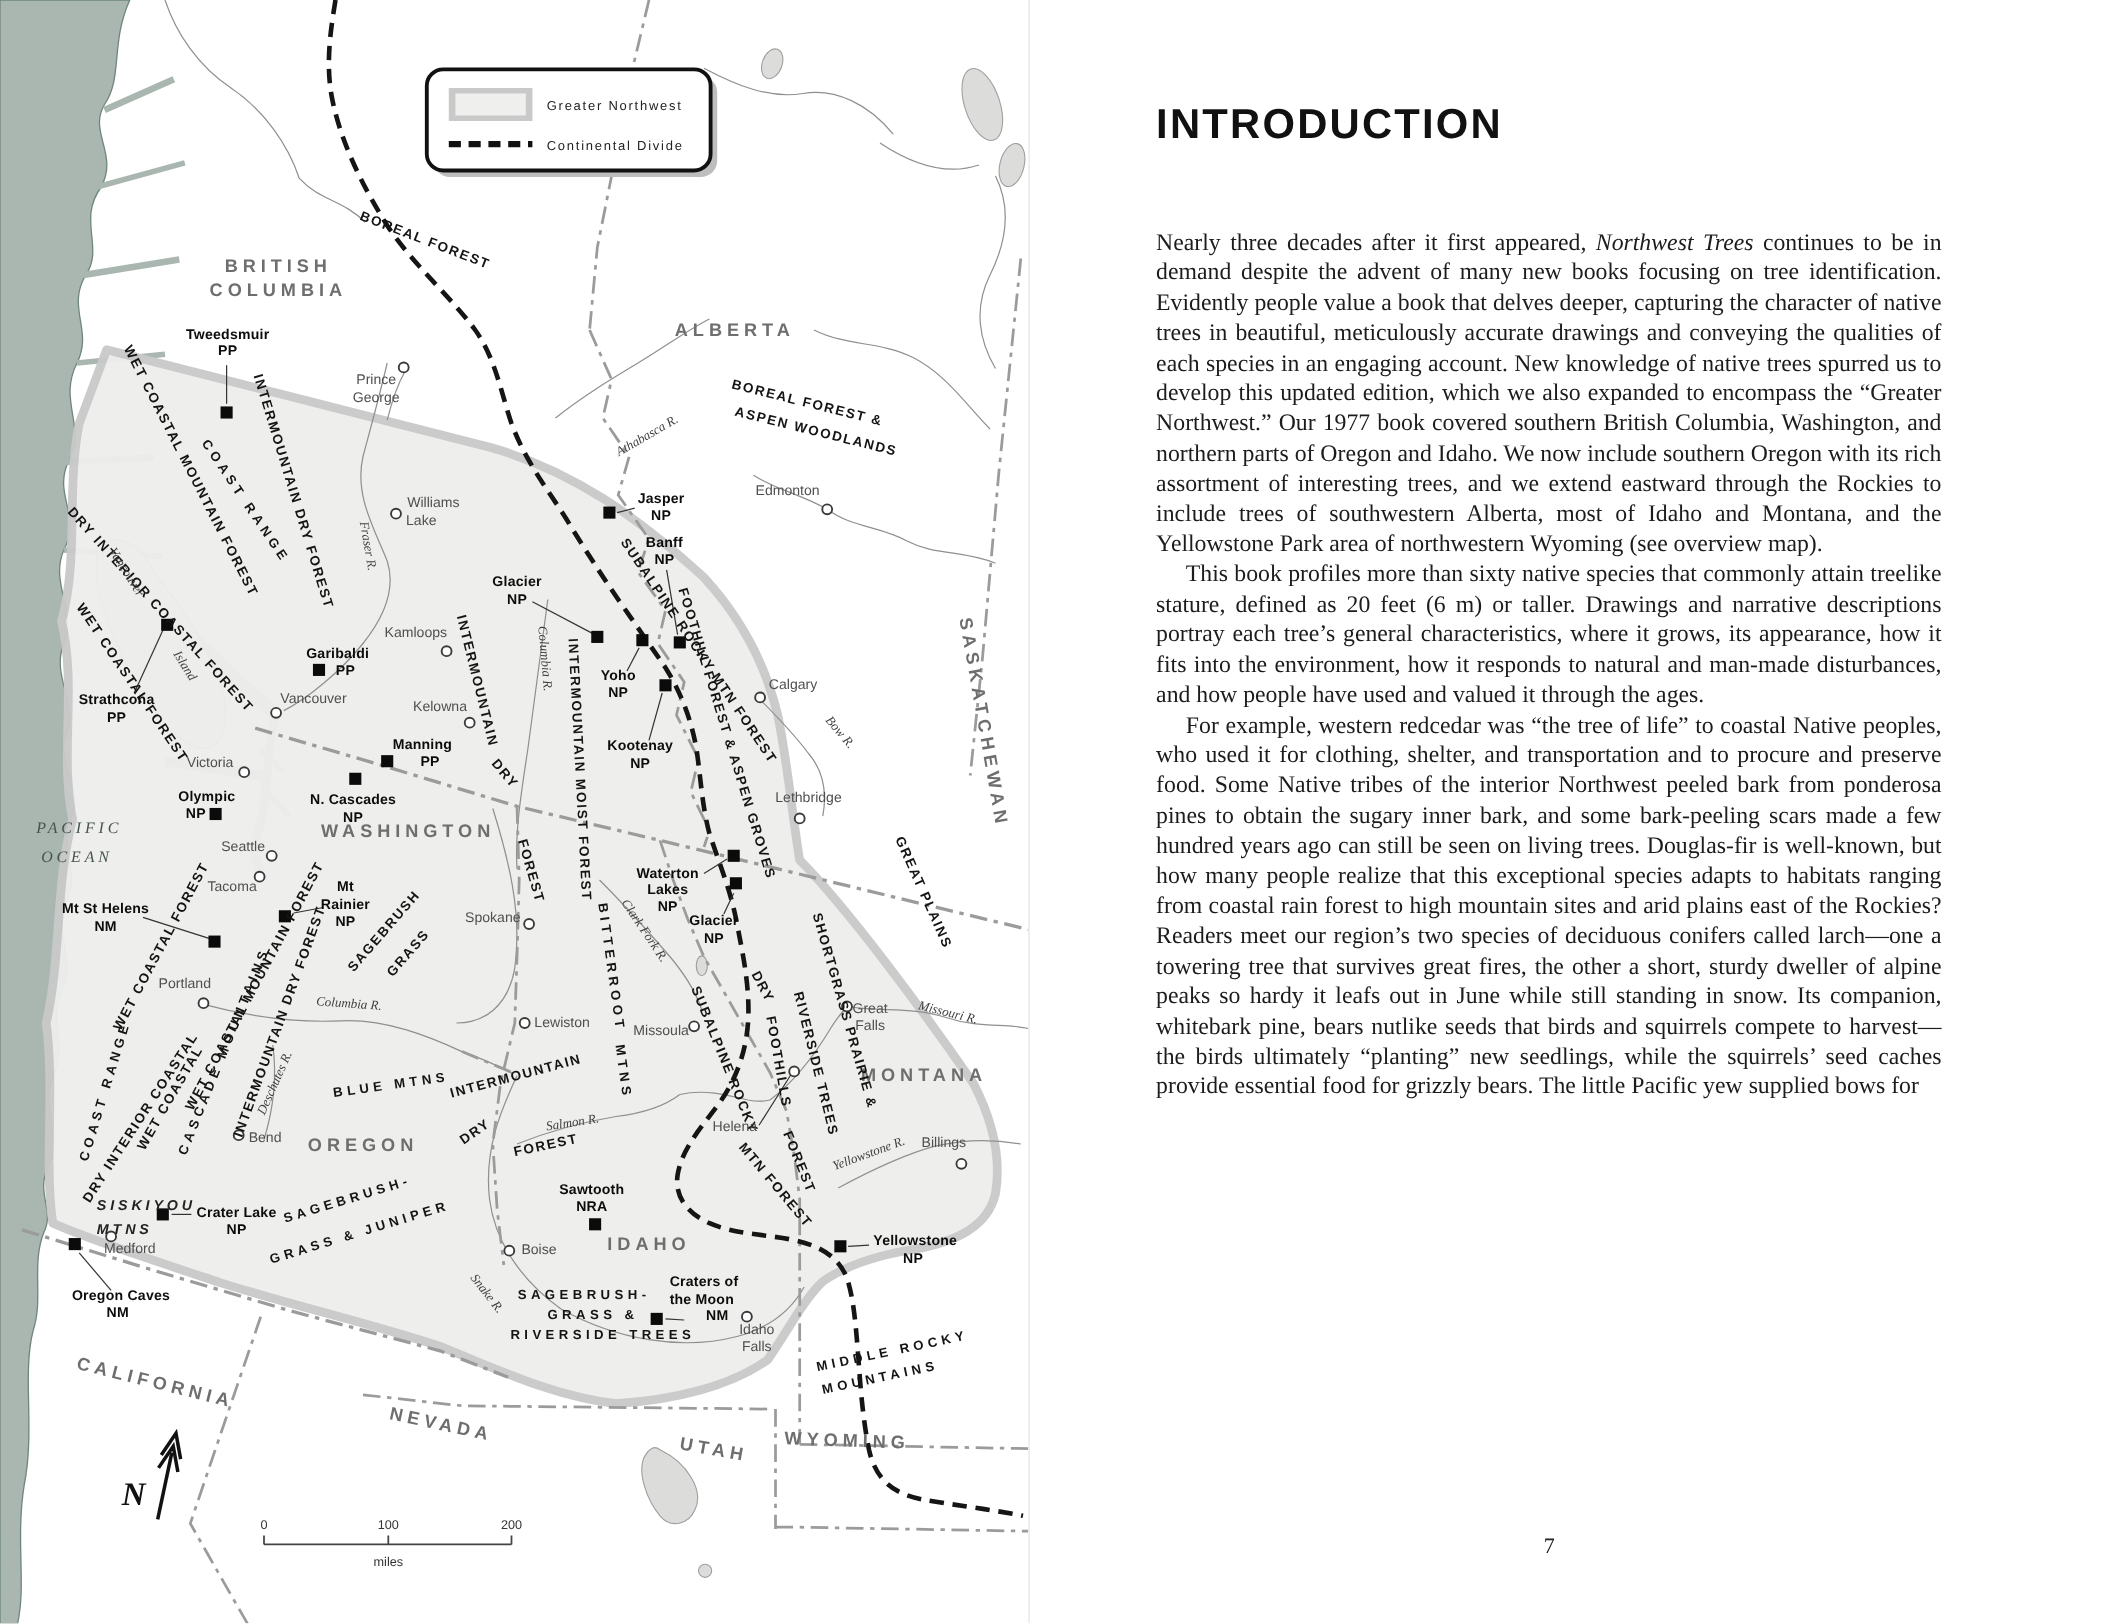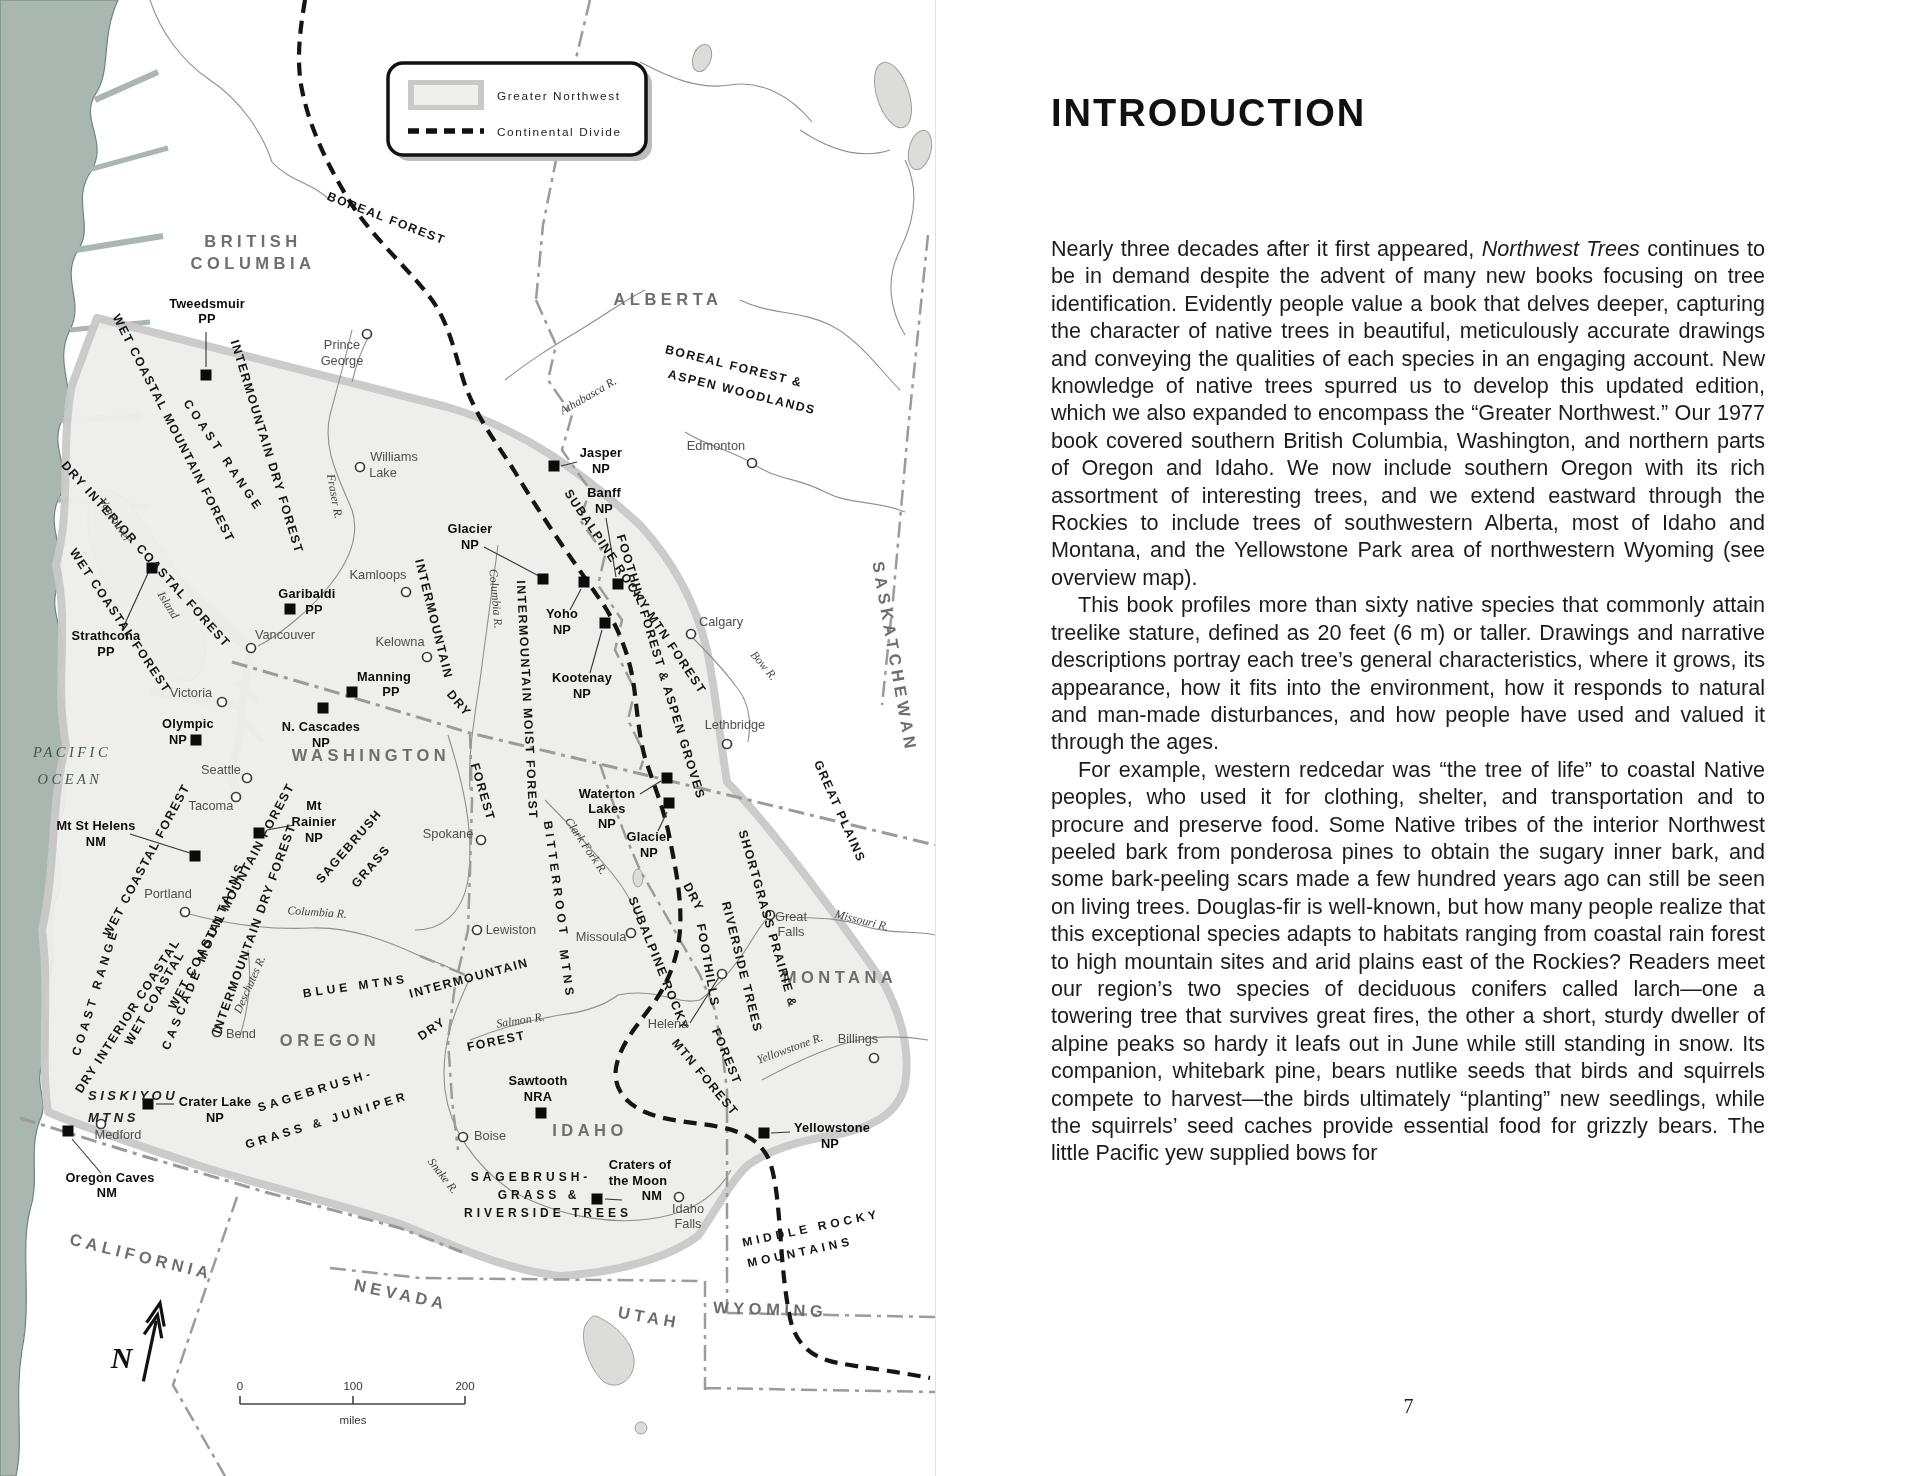--- a/index.html
+++ b/index.html
@@ -18,21 +18,21 @@
   .river{fill:#3f3f3f;font-size:11.8px;font-style:italic;font-family:"Liberation Serif",serif;}
   .ocean-t{fill:#45534e;font-size:14.5px;font-style:italic;letter-spacing:3.5px;font-family:"Liberation Serif",serif;}
   .mtns{fill:#222;font-size:13px;font-style:italic;letter-spacing:3.5px;font-weight:bold;}
   .legend-t{fill:#222;font-size:11.8px;letter-spacing:1.6px;}
   .scale-t{fill:#333;font-size:11.5px;}
   .north-n{fill:#111;font-size:30px;font-style:italic;font-family:"Liberation Serif",serif;font-weight:bold;}
   
   .page-inner{position:relative;height:100%;padding:92px 145px 0 115px;box-sizing:border-box;}
   h1.title{margin:0;font-size:38px;font-weight:800;letter-spacing:2px;color:#111;
            font-family:"Liberation Sans",sans-serif;}
-  .body-text{margin-top:100px;font-family:Liberation Sans, sans-serif;font-size:21.6px;
+  .body-text{margin-top:72px;font-family:Liberation Serif, serif;font-size:21.6px;
              line-height:27.4px;color:#1c1c1c;text-align:justify;}
   .body-text p{margin:0;}
   .body-text p.indent{text-indent:27px;}
   .pageno{position:absolute;bottom:58px;left:115px;width:715px;text-align:center;
           font-family:"Liberation Serif",serif;font-size:20px;color:#222;}
 </style>
 </head>
 <body>
 
 <div id="spread">

